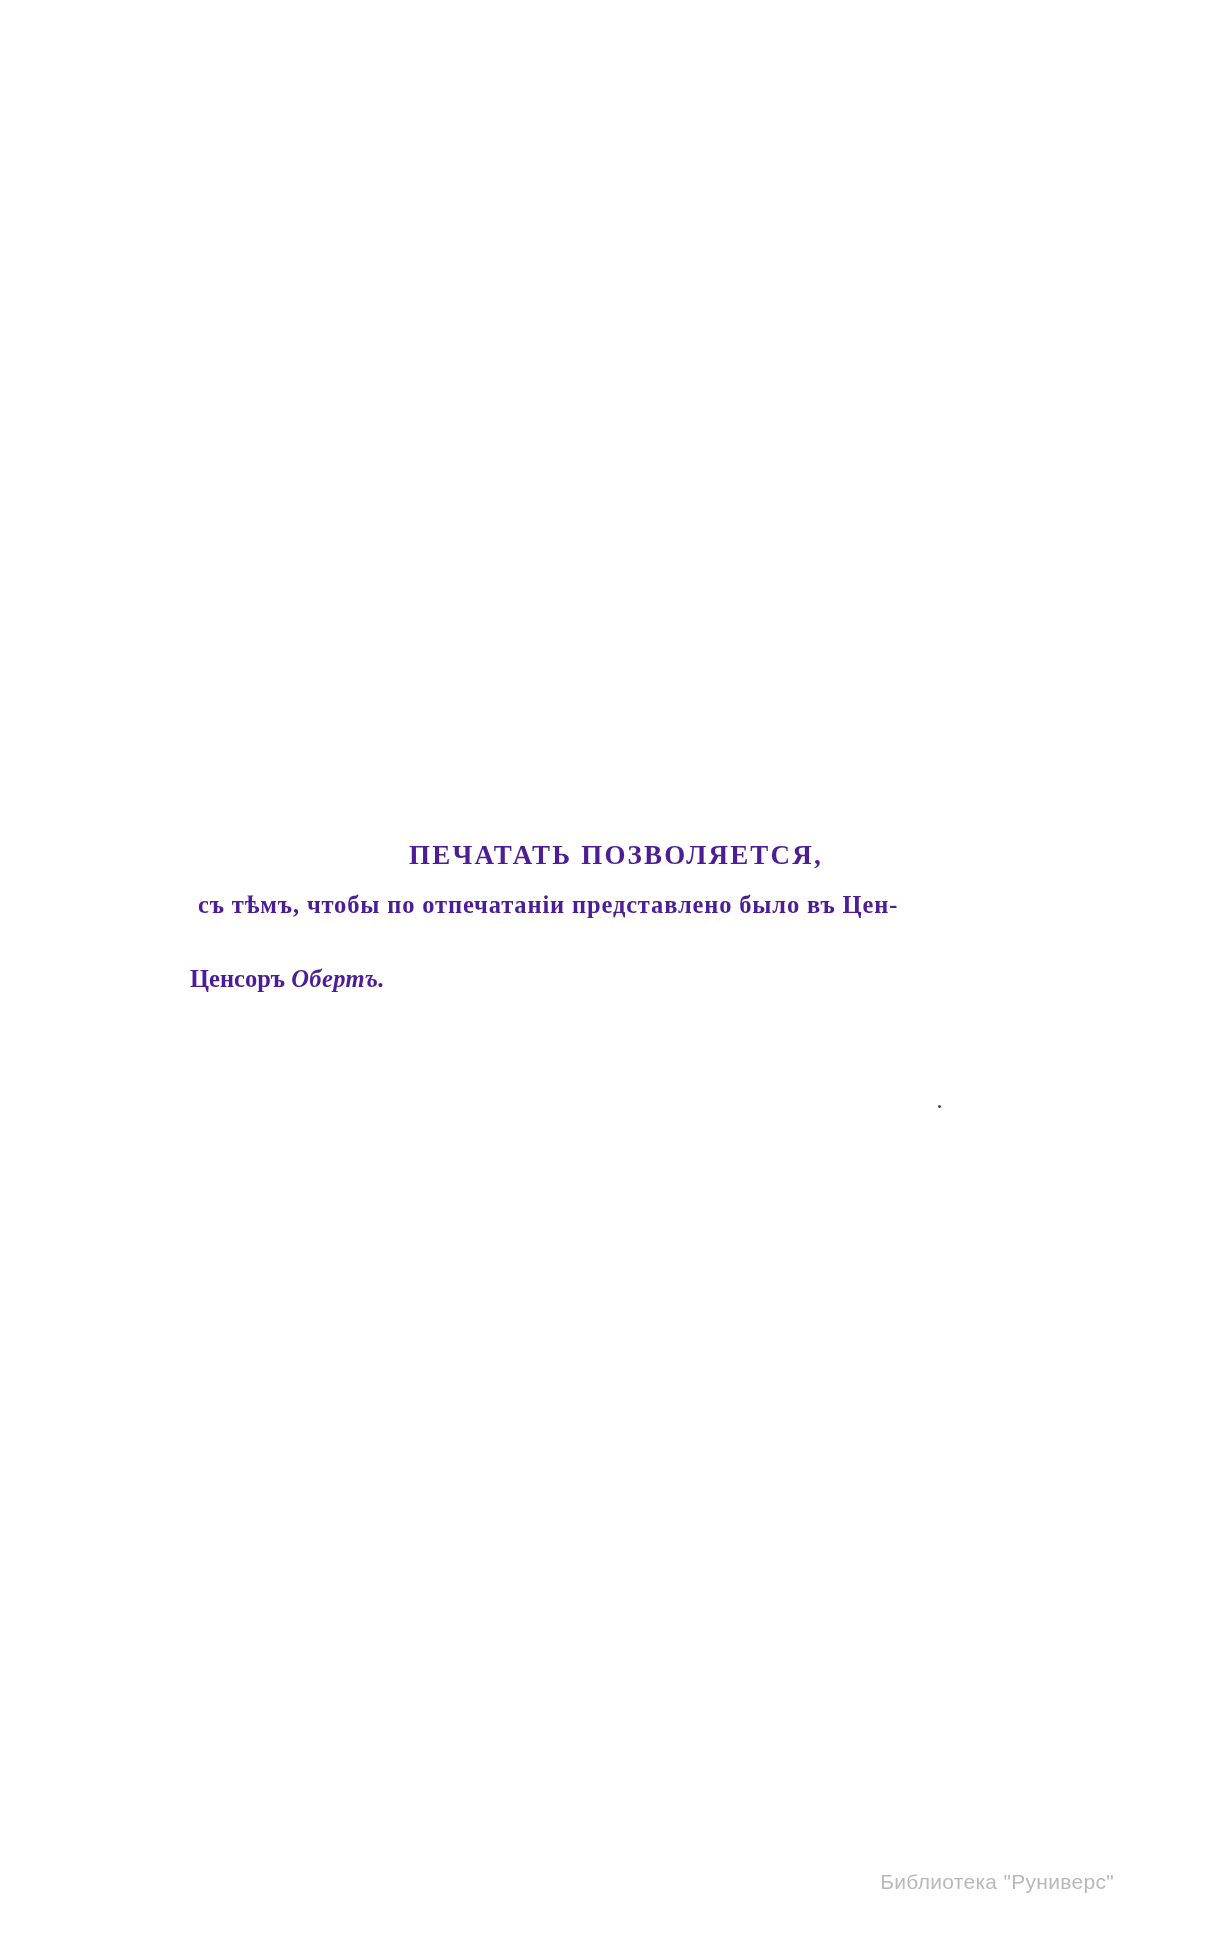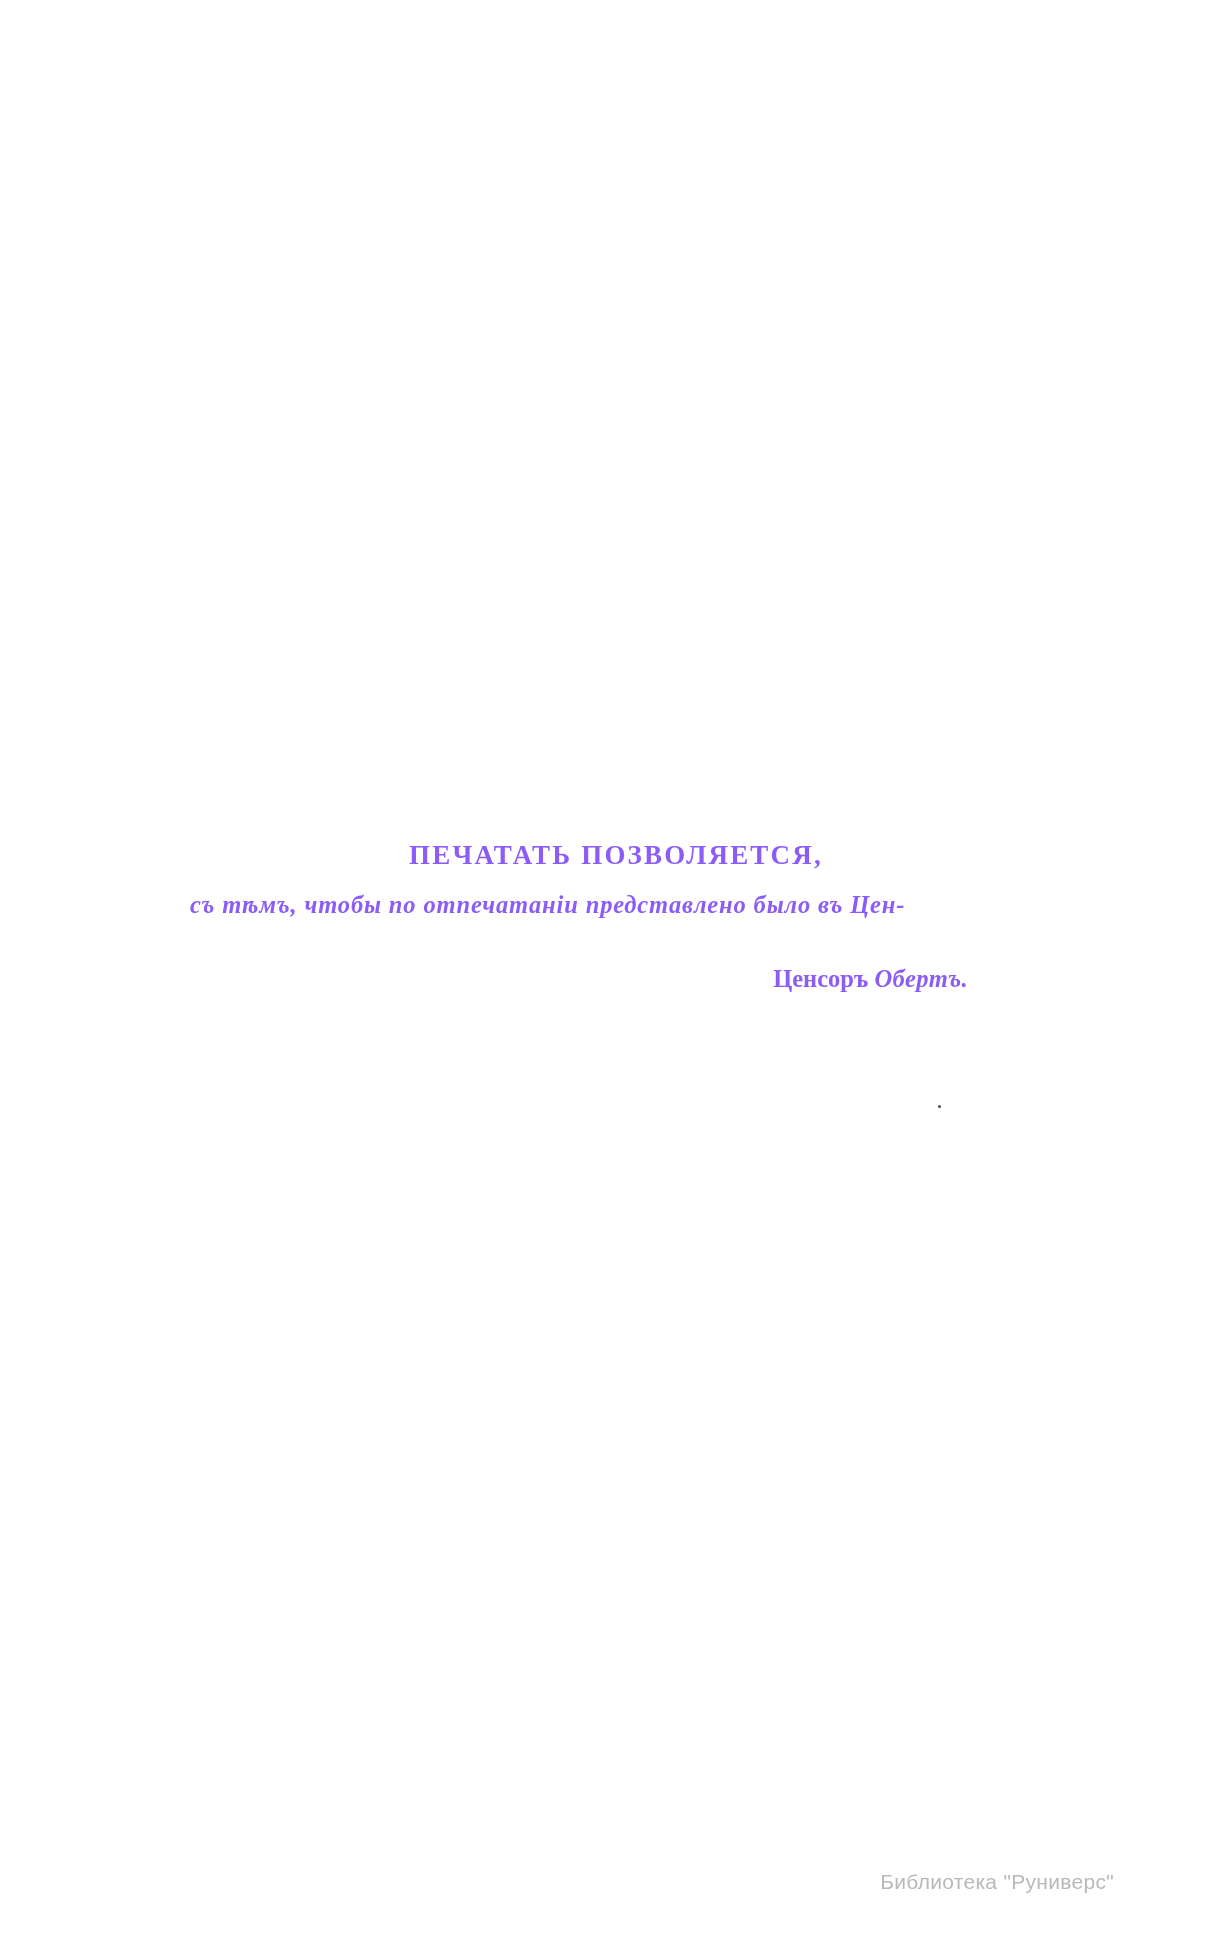--- a/index.html
+++ b/index.html
@@ -21,52 +21,51 @@
     left: 0;
     top: 0;
     width: 1220px;
     height: 1935px;
   }
   .censor-block {
     position: absolute;
     left: 190px;
     top: 840px;
     width: 840px;
-    color: #8b5cf6;
+    color: #4c1d95;
   }
   .censor-heading {
     text-align: center;
     font-family: "Liberation Serif", serif;
     font-weight: bold;
     font-size: 27px;
     letter-spacing: 2.2px;
     margin: 0 0 16px 0;
     padding-left: 12px;
     white-space: nowrap;
   }
   .censor-body {
     font-family: "Liberation Serif", serif;
     font-weight: bold;
     font-size: 24.5px;
     line-height: 1.48;
     text-align: justify;
-    margin: 0;
+    margin: 8px;
     letter-spacing: 0.2px;
-    font-style: italic;
   }
   .censor-body .line {
     display: block;
     white-space: nowrap;
   }
   .censor-body .line.l1 { letter-spacing: 0.85px; }
   .censor-body .line.l2 { letter-spacing: 0.55px; }
   .censor-body .line.l3 { letter-spacing: 0.55px; }
   .censor-signature {
     margin-top: 42px;
-    text-align: right;
+    text-align: left;
     padding-right: 62px;
     font-family: "Liberation Serif", serif;
     font-weight: bold;
     font-size: 24.5px;
     white-space: nowrap;
   }
   .censor-signature .name {
     font-style: italic;
     font-weight: bold;
     letter-spacing: 0.4px;

